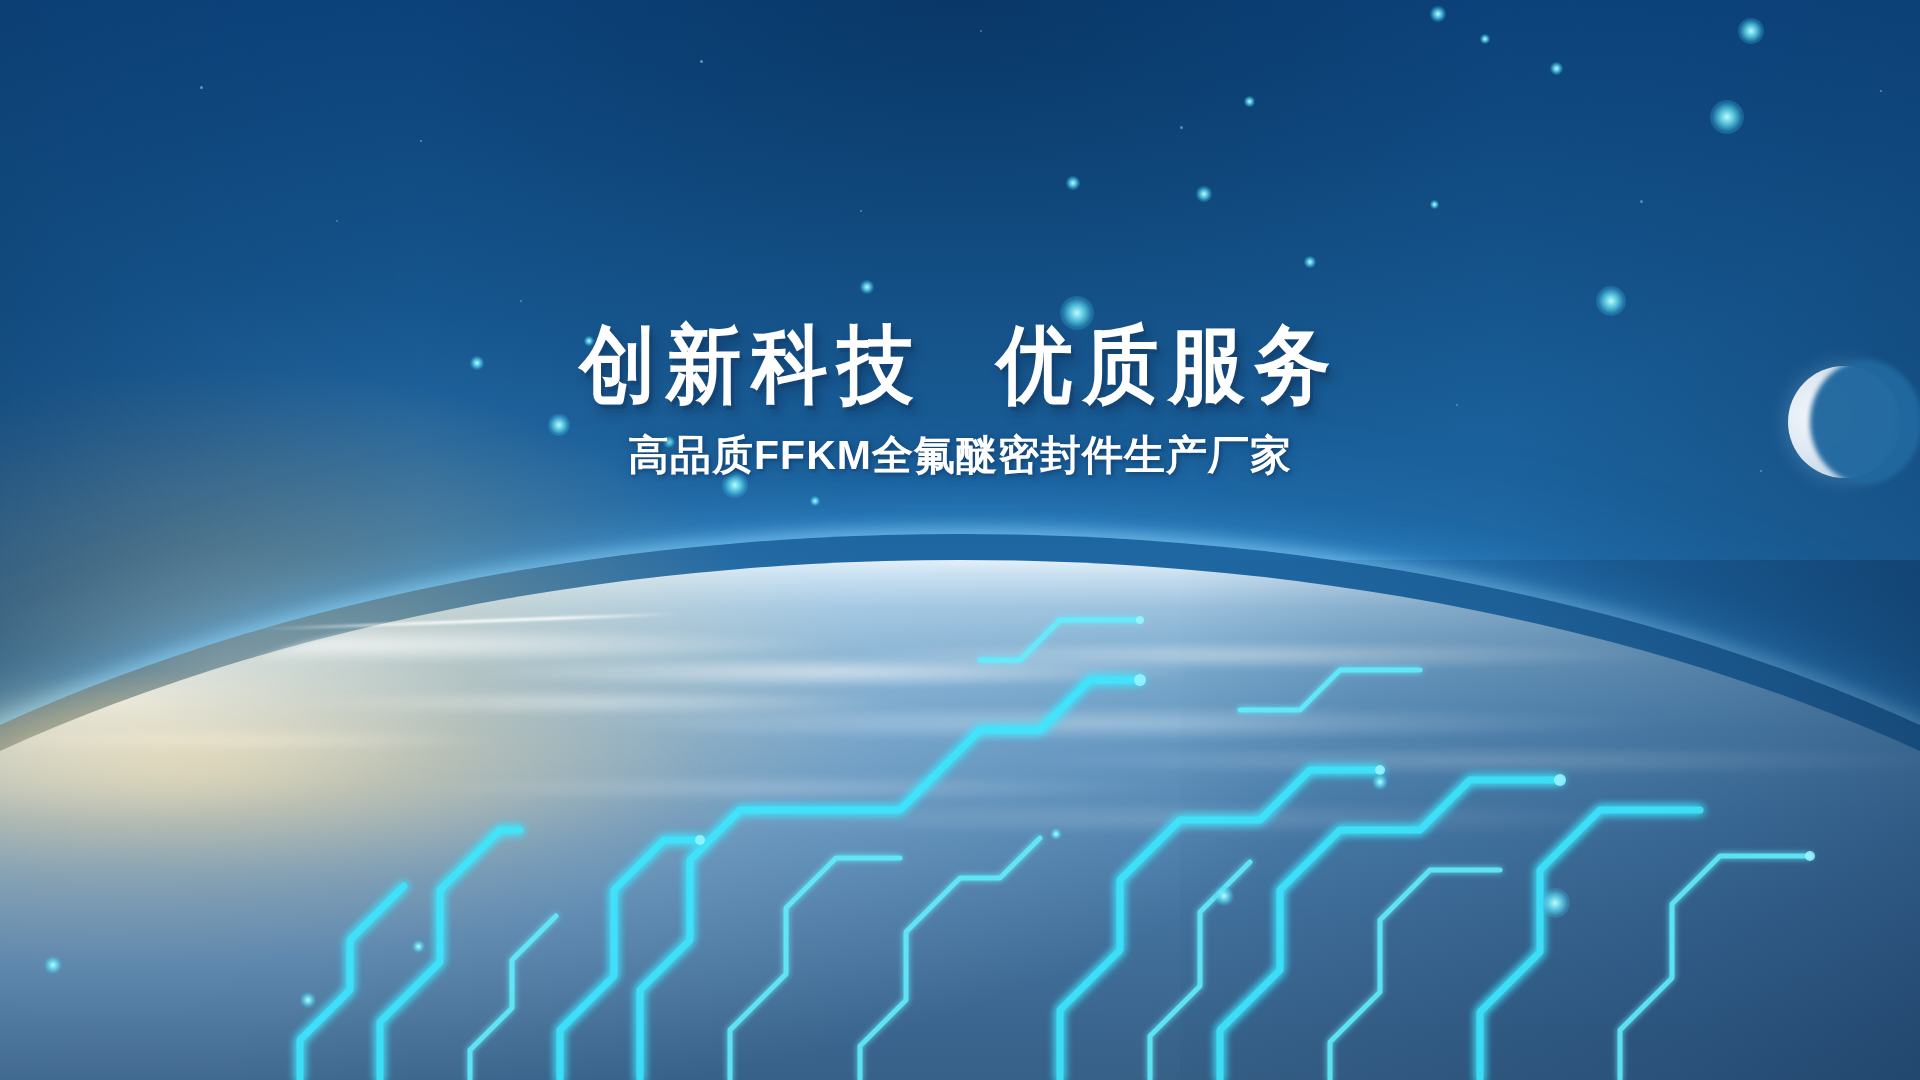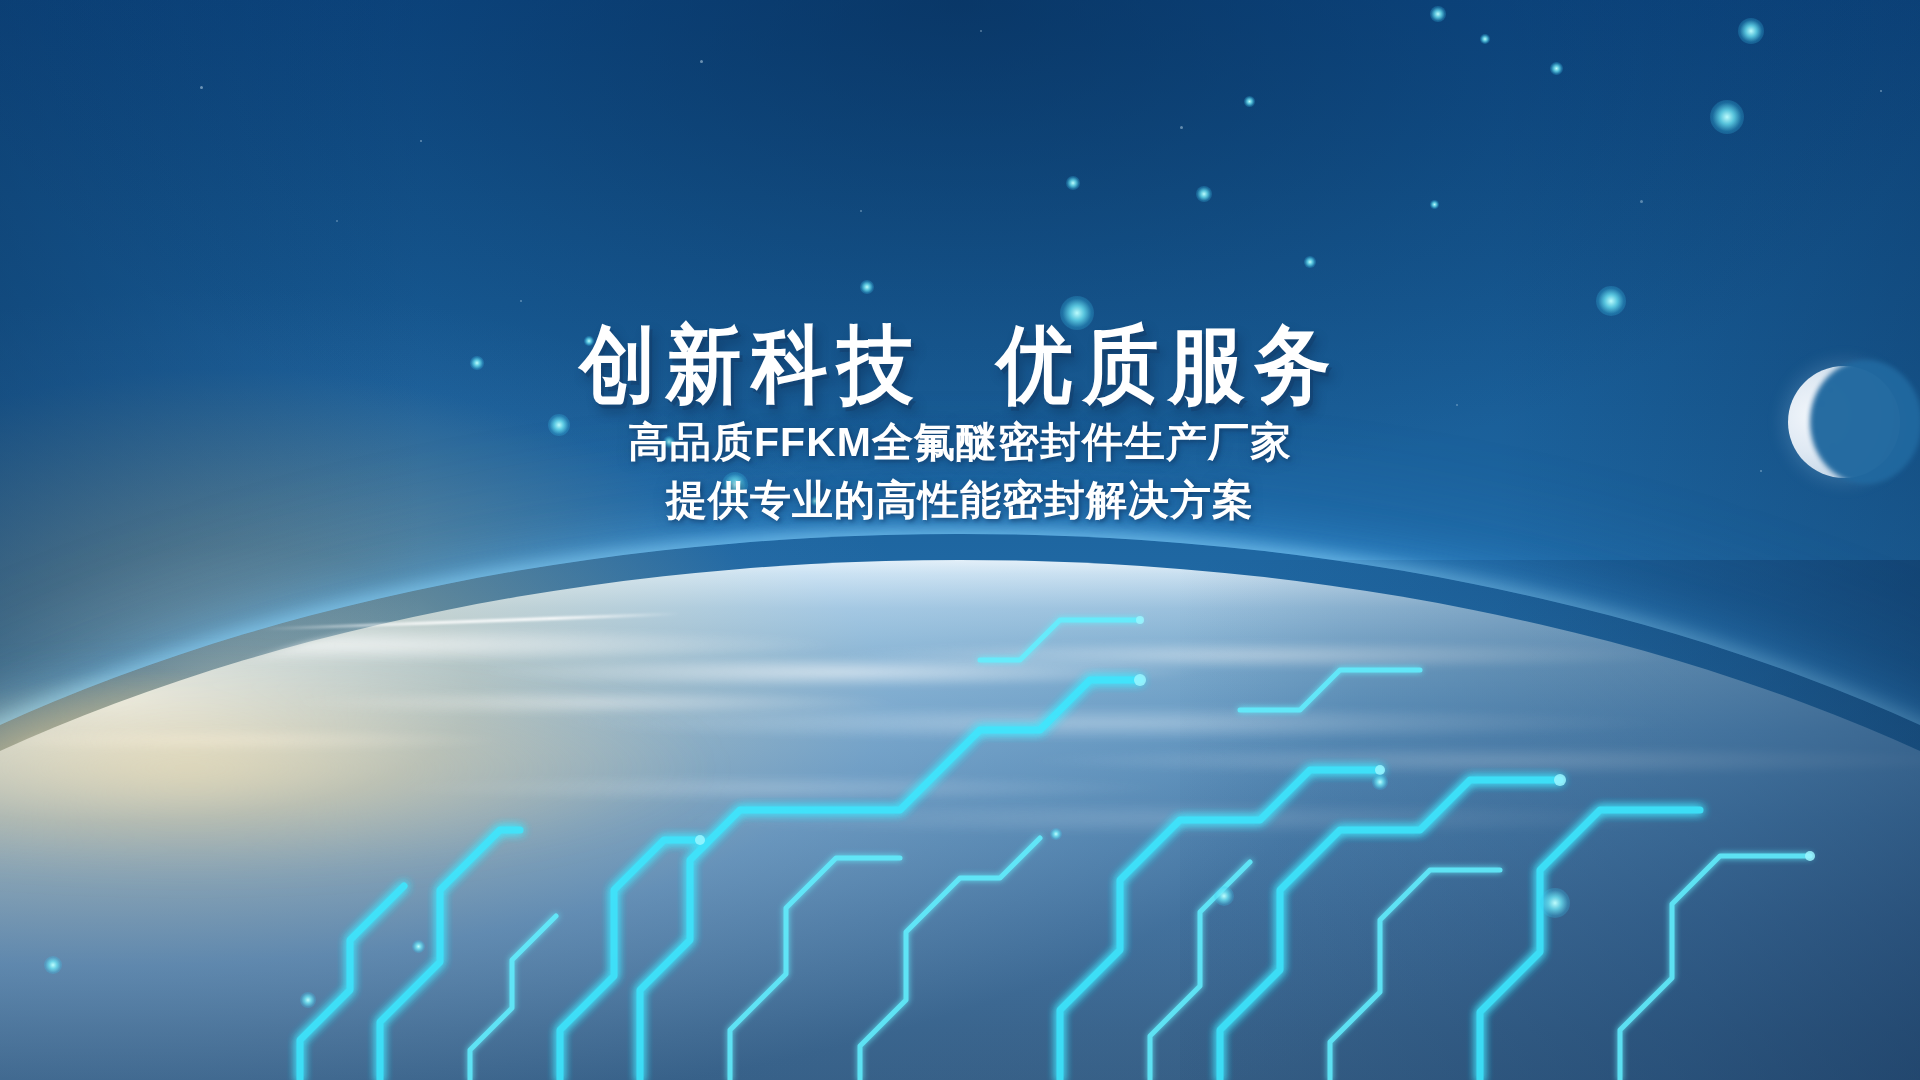--- a/index.html
+++ b/index.html
@@ -205,21 +205,21 @@
     font-size: 41px;
     line-height: 1.42;
     font-weight: 700;
     color: #ffffff;
     letter-spacing: 1px;
     text-shadow:
       2px 2px 4px rgba(12,48,90,0.55),
       0 0 14px rgba(18,62,112,0.35);
     font-family: "Liberation Sans", "DejaVu Sans", sans-serif;
   }
-  .subline.first { margin-top: 15px; }
+  .subline.first { margin-top: 28px; }
 
   
   .moon-wrap {
     position: absolute;
     left: 1788px;
     top: 366px;
     width: 112px;
     height: 112px;
     z-index: 30;
   }
@@ -376,16 +376,15 @@
 
   <div class="moon-wrap">
     <div class="moon"></div>
     <div class="moon-craters"></div>
     <div class="moon-mask"></div>
   </div>
 
   <div class="copy">
     <div class="headline">创新科技  优质服务</div>
     <div class="subline first">高品质FFKM全氟醚密封件生产厂家</div>
-    <div class="subline">提供专业的高性能密封解决方案</div>
   </div>
 
 </div>
 
 </body></html>

